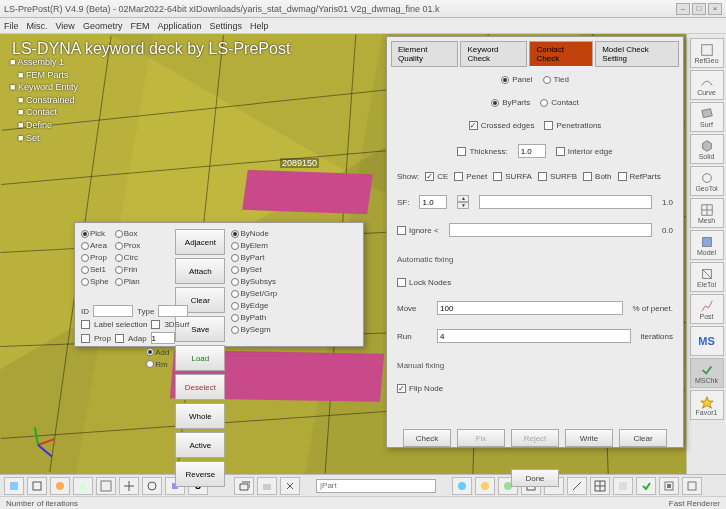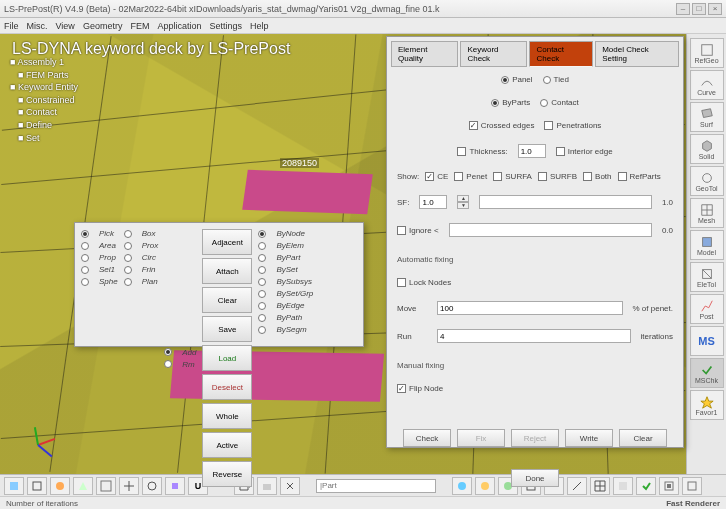--- a/index.html
+++ b/index.html
@@ -42,21 +42,21 @@
   .right-toolbar { position:absolute; right:0; top:0; width:40px; height:440px; background:#e8e8e8; border-left:1px solid #bbb; display:flex; flex-direction:column; align-items:center; padding-top:4px; gap:2px; }
   .right-toolbar .tb { width:34px; height:30px; background:#f0f0f0; border:1px solid #bbb; display:flex; flex-direction:column; align-items:center; justify-content:center; font-size:7px; color:#555; cursor:pointer; }
   .right-toolbar .tb.sel { background:#d0d0d0; }
   .right-toolbar .tb svg { width:14px; height:14px; }
   
   .panel { position:absolute; background:#ececec; border:1px solid #999; box-shadow:2px 2px 6px rgba(0,0,0,.3); }
   
   .sel-panel { left:74px; top:188px; width:290px; height:125px; padding:6px; }
   .sel-grid { display:flex; gap:6px; }
   .sel-col { display:flex; flex-direction:column; gap:3px; }
-  .radio-item, .btn-item { display:flex; align-items:center; gap:10px; font-size:8px; color:#444;font-style:italic; }
+  .radio-item, .btn-item { display:flex; align-items:center; gap:1px; font-size:8px; color:#444; }
   .radio-dot { width:8px; height:8px; border:1px solid #777; border-radius:50%; background:#fff; display:inline-block; }
   .radio-dot.on::after { content:''; display:block; width:4px; height:4px; border-radius:50%; background:#333; margin:1px; }
   .mini-btn { width:50px; height:26px; background:linear-gradient(#fafafa,#e0e0e0); border:1px solid #aaa; font-size:8px; display:flex; align-items:center; justify-content:center; cursor:pointer; }
   .mini-btn.green { color:#1a7a1a; }
   .mini-btn.red { color:#a33; }
   .sel-bottom { margin-top:4px; display:flex; flex-direction:column; gap:3px; }
   .sel-row { display:flex; align-items:center; gap:4px; font-size:8px; color:#444; }
   .sel-row input[type=text] { width:40px; height:12px; font-size:8px; border:1px solid #aaa; }
   .chk { width:9px; height:9px; border:1px solid #777; background:#fff; display:inline-block; }
   .chk.on::after { content:'✓'; font-size:8px; line-height:7px; display:block; color:#333; }
@@ -77,21 +77,21 @@
   .cp-btnrow { display:flex; gap:6px; justify-content:center; margin-top:auto; padding:8px 0; }
   .cp-btn { width:48px; height:18px; background:linear-gradient(#fafafa,#e0e0e0); border:1px solid #aaa; font-size:8px; display:flex; align-items:center; justify-content:center; cursor:pointer; }
   .cp-btn.dis { color:#aaa; }
   
   .bottom-toolbar { height:22px; background:#e8e8e8; border-top:1px solid #bbb; display:flex; align-items:center; padding:0 4px; gap:3px; }
   .bottom-toolbar .bb { width:20px; height:18px; background:#f0f0f0; border:1px solid #bbb; cursor:pointer; display:flex; align-items:center; justify-content:center; }
   .bottom-toolbar .bb svg { width:12px; height:12px; }
   .bottom-toolbar .cmd { flex:0 0 120px; height:14px; border:1px solid #aaa; background:#fff; font-size:8px; padding:0 3px; }
   
   .statusbar { height:13px; background:#ececec; border-top:1px solid #ccc; display:flex; align-items:center; padding:0 6px; font-size:8px; color:#555; }
-  .statusbar .right { margin-left:auto;font-weight:bold; }
+  .statusbar .right { margin-left:auto; }
 </style>
 </head>
 <body>
 
 <div class="titlebar">
   <span class="title">LS-PrePost(R) V4.9 (Beta) - 02Mar2022-64bit xIDownloads/yaris_stat_dwmag/Yaris01 V2g_dwmag_fine 01.k</span>
   <div class="win-btns">
     <div class="win-btn">–</div>
     <div class="win-btn">□</div>
     <div class="win-btn">×</div>
@@ -315,20 +315,41 @@
         <div class="radio-item">
             <span class="radio-dot"></span>
             <span>ByPath</span>
           </div>
         <div class="radio-item">
             <span class="radio-dot"></span>
             <span>BySegm</span>
           </div>
       </div>
     </div>
+    <div class="sel-bottom" style="position:absolute;left:6px;top:78px;width:150px;">
+      <div class="sel-row">
+          <span>ID</span>
+          <input type="text" style="">
+          <span>Type</span>
+          <input type="text" style="width: 30px;">
+        </div>
+      <div class="sel-row">
+          <span class="chk"></span>
+          <span>Label selection</span>
+          <span class="chk"></span>
+          <span>3DSurf</span>
+        </div>
+      <div class="sel-row">
+          <span class="chk"></span>
+          <span>Prop</span>
+          <span class="chk"></span>
+          <span>Adap</span>
+          <input type="text" value="1" style="width: 24px;">
+        </div>
+    </div>
   </div>
 
   <div class="panel check-panel">
     <div class="tabs">
       <div class="tab">Element Quality</div>
       <div class="tab">Keyword Check</div>
       <div class="tab active">Contact Check</div>
       <div class="tab">Model Check Setting</div>
     </div>
     <div class="cp-body" style="height:360px;gap:14px;">

